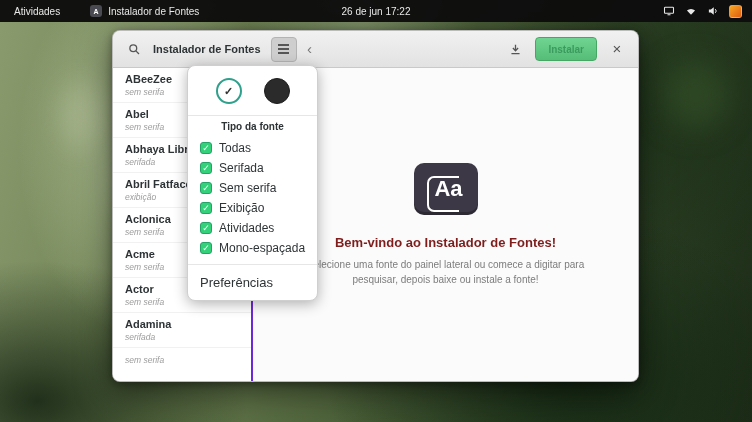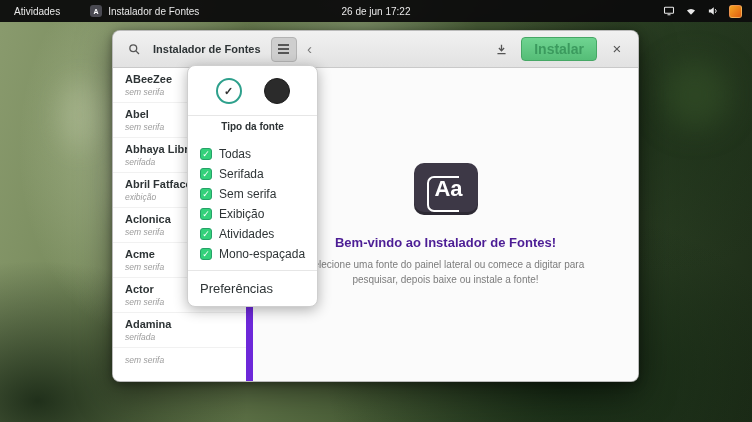--- a/index.html
+++ b/index.html
@@ -60,29 +60,29 @@
     display:flex; align-items:center; justify-content:center; color:#555; background:transparent;
   }
   .hb-btn.active { background:#cecece; border-color:#b3b3b3; }
   .hb-title { font-size:11px; font-weight:bold; color:#2e3436; margin:0 10px 0 6px; }
   .hamburger { width:11px; height:2px; background:#555; box-shadow:0 -4px 0 #555, 0 4px 0 #555; }
   .back-glyph { font-size:15px; line-height:1; color:#777; margin-top:-2px; }
   .hb-right { margin-left:auto; display:flex; align-items:center; gap:7px; }
   .install-btn {
     height:24px; padding:0 12px; border-radius:4px;
     background:linear-gradient(#6fd491,#55bd77); border:1px solid #46a765;
-    color:#3b9a5e; font-size:14px; font-weight:bold;
+    color:#3b9a5e; font-size:10px; font-weight:bold;
     display:flex; align-items:center;
   }
   .close-glyph { font-size:15px; color:#555; line-height:1; margin-top:-2px; }
 
   
   .sidebar {
     position:absolute; top:37px; left:0; width:140px; bottom:0;
-    background:#ffffff; border-right:7px solid #6d28d9; overflow:hidden;
+    background:#ffffff; border-right:2px solid #6d28d9; overflow:hidden;
   }
   .font-row { height:35px; padding:5px 12px 0; border-bottom:1px solid #f1f1f1; }
   .font-name { font-size:11px; font-weight:bold; color:#2e3436; }
   .font-cat  { font-size:8.5px; font-style:italic; color:#9c9c9c; margin-top:2px; }
 
   
   .main {
     position:absolute; top:37px; left:140px; right:0; bottom:0;
     background:#fbfbfb; display:flex; flex-direction:column;
     align-items:center; justify-content:center;
@@ -91,39 +91,39 @@
     width:64px; height:52px; border-radius:10px; background:#3d3846;
     display:flex; align-items:center; justify-content:center; position:relative;
     box-shadow:inset 0 -3px 0 rgba(0,0,0,0.25);
   }
   .book-frame {
     position:absolute; left:13px; top:13px; width:32px; height:36px;
     border-left:2.5px solid #fff; border-top:2.5px solid #fff; border-bottom:2.5px solid #fff;
     border-radius:7px 0 0 7px;
   }
   .big-icon-text { color:#fff; font-size:22px; font-weight:bold; margin-left:6px; }
-  .welcome-title { font-size:13px; font-weight:bold; color:#4c1d95; margin-top:20px; }
+  .welcome-title { font-size:13px; font-weight:bold; color:#7f1d1d; margin-top:20px; }
   .welcome-sub { font-size:10px; color:#7c7c7c; text-align:center; max-width:300px; margin-top:7px; line-height:1.5; }
 
   
   .popover {
     position:absolute; left:74px; top:34px; z-index:30;
     background:#ffffff; border-radius:8px; border:1px solid #cfcfcf;
     box-shadow:0 3px 14px rgba(0,0,0,0.30);
     padding:4px 0 6px; min-width:126px;
   }
   .theme-row { display:flex; justify-content:center; gap:22px; padding:8px 14px 9px; }
   .theme-light {
     width:26px; height:26px; border-radius:50%; background:#fff;
     border:2px solid #2ea08c; display:flex; align-items:center; justify-content:center;
     color:#333; font-size:11px; font-weight:bold;
   }
   .theme-dark { width:26px; height:26px; border-radius:50%; background:#2b2b2b; border:1px solid #1c1c1c; }
   .pop-sep { height:1px; background:#e6e6e6; margin:2px 0 5px; }
-  .filter-title { font-size:10px; font-weight:bold; color:#2e3436; text-align:center; margin:2px 0 12px; white-space:nowrap; }
+  .filter-title { font-size:10px; font-weight:bold; color:#2e3436; text-align:center; margin:2px 0 6px; white-space:nowrap; }
   .filter-row { display:flex; align-items:center; gap:7px; padding:3px 12px; white-space:nowrap; }
   .checkbox {
     width:12px; height:12px; border-radius:3px; background:#33d17a; border:1px solid #26a269;
     color:#fff; font-size:9px; line-height:10px; text-align:center; flex:0 0 auto;
   }
   .filter-label { font-size:12px; color:#2e3436; }
   .menu-item { font-size:13px; color:#2e3436; padding:4.5px 12px; white-space:nowrap; }
 </style>
 </head>
 <body>

